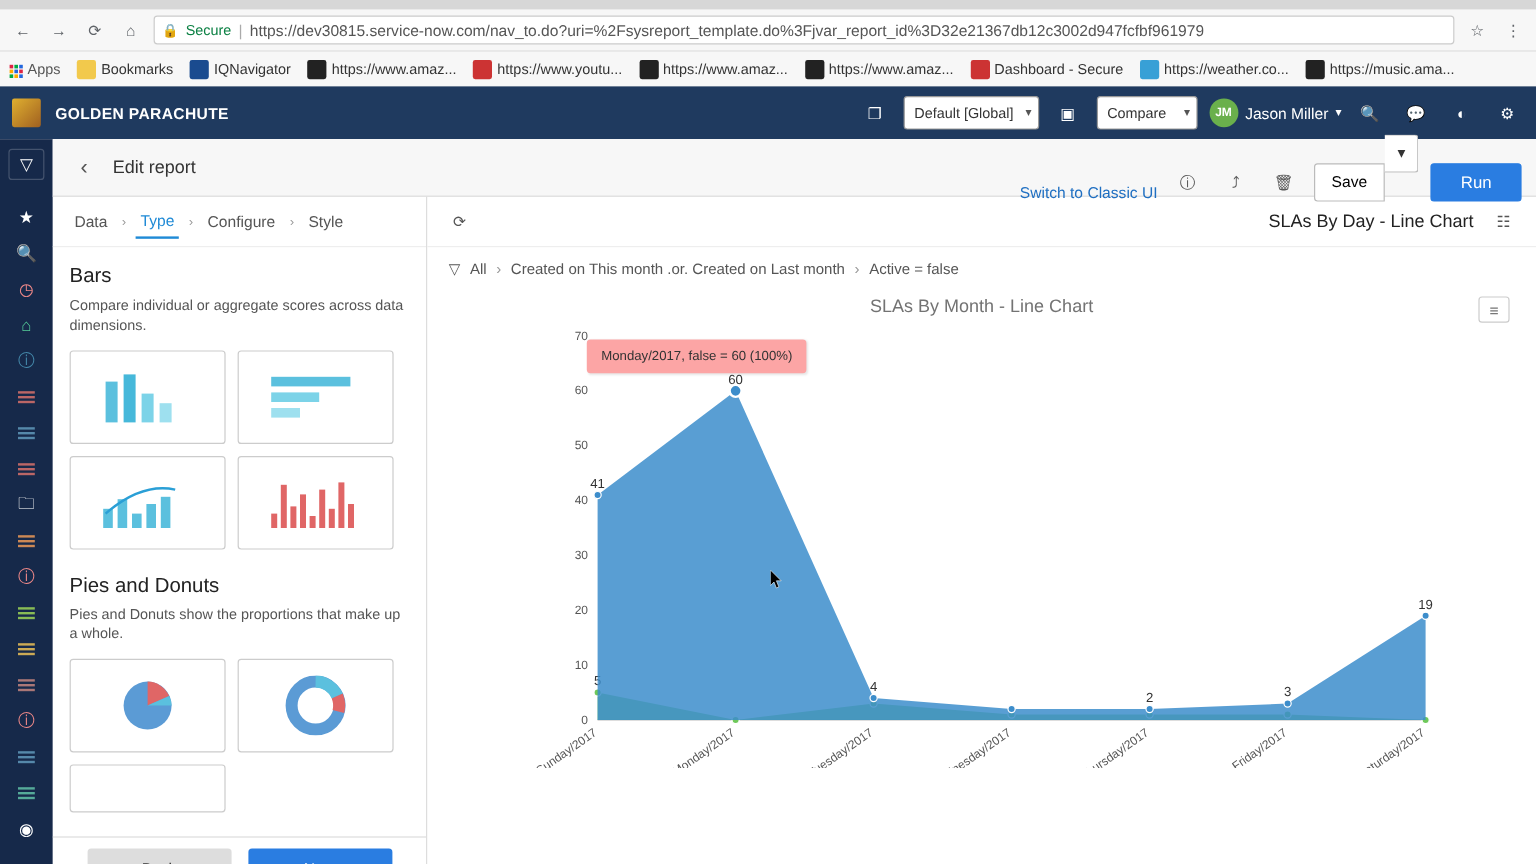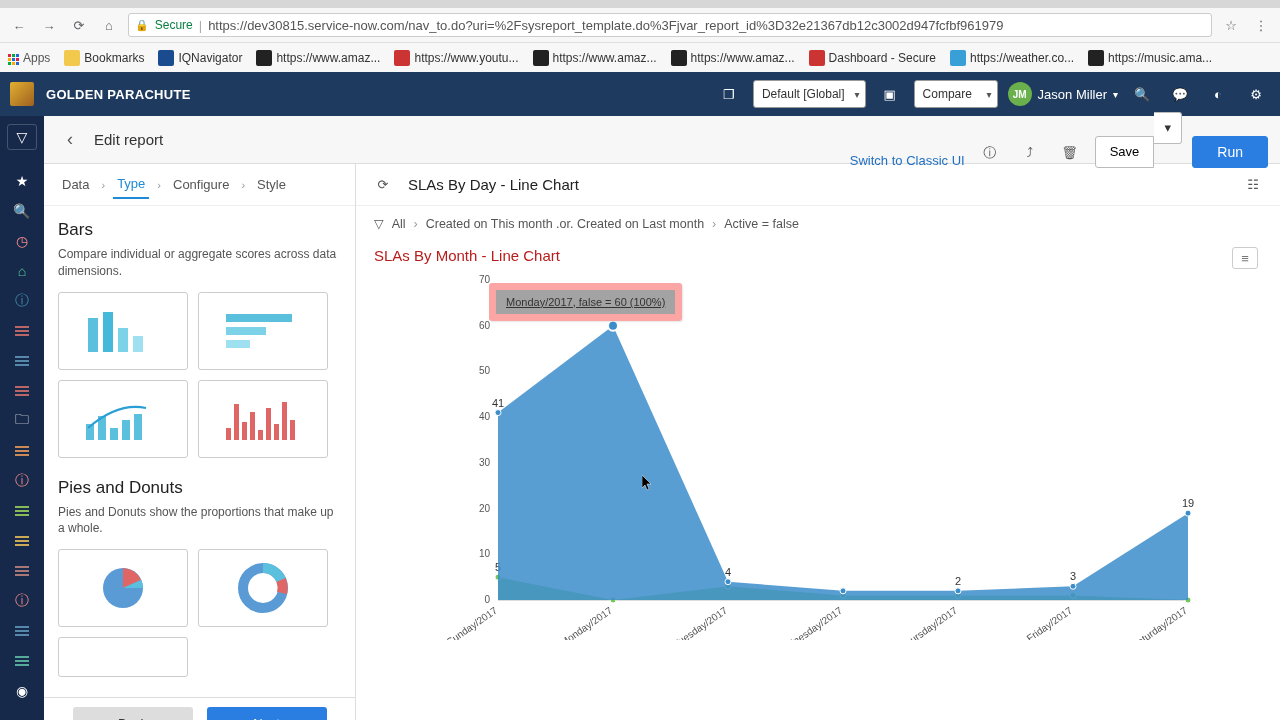--- a/index.html
+++ b/index.html
@@ -68,39 +68,39 @@
 .thumb svg { width:90px; height:50px;}
 
 .footer-bar { height:52px; border-top:1px solid #ddd; display:flex; align-items:center; justify-content:center; gap:14px; padding:0 12px;}
 .fbtn { height:34px; width:120px; border-radius:3px; cursor:pointer; font-size:13px; border:none;}
 .fbtn-back { background:#ddd; color:#333;}
 .fbtn-next { background:#2a7de1; color:#fff;}
 
 .right-pane { flex:1; display:flex; flex-direction:column; }
 .rp-hdr { height:42px; border-bottom:1px solid #eee; display:flex; align-items:center; padding:0 14px; gap:12px;}
 .refresh-ic { width:26px; height:26px; display:flex; align-items:center; justify-content:center; cursor:pointer; color:#555;}
-.rp-title { flex:1; text-align:left; font-size:15px; color:#222;}
+.rp-title { flex:1; text-align:right; font-size:15px; color:#222;}
 .tree-ic { width:26px; height:26px; display:flex; align-items:center; justify-content:center; cursor:pointer; color:#555;}
 
 .rp-body { flex:1; padding:10px 18px 0 18px; position:relative;}
 .table-line { font-size:12px; color:#555; margin-bottom:10px;}
 .filter-line { display:flex; align-items:center; gap:8px; font-size:12.5px; color:#333; margin-bottom:16px;}
 .filter-line .crumb { color:#555;}
 .filter-line .gt { color:#999;}
 .filter-ic { color:#555; }
 
 .chart-box { position:relative; height:430px; }
-.chart-title { font-size:15px; color:#b91c1c; margin-bottom:6px;}
+.chart-title { text-align:center; font-size:15px; color:#737373; margin-bottom:6px;}
 .menu-ic { position:absolute; top:0; right:4px; width:26px; height:22px; border:1px solid #ccc; border-radius:3px; display:flex; align-items:center; justify-content:center; cursor:pointer; color:#777;}
 .chart-svg { width:100%; height:370px;}
 .ylab { transform:rotate(-90deg); transform-origin:0 0; font-size:11px; fill:#555;}
 .xtick { font-size:10px; fill:#555;}
 .ytick { font-size:10px; fill:#555;}
 .dlab { font-size:11px; fill:#333;}
-.tooltip { position:absolute; background:#a3a3a3; border:7px solid #fca5a5; border-radius:3px; padding:6px 10px; font-size:11px; color:#333; pointer-events:none; box-shadow:1px 1px 2px rgba(0,0,0,0.1);text-decoration:underline;}
+.tooltip { position:absolute; background:#fca5a5; border:2px solid #fca5a5; border-radius:3px; padding:6px 10px; font-size:11px; color:#333; pointer-events:none; box-shadow:1px 1px 2px rgba(0,0,0,0.1);}
 .cursor-ptr { position:absolute; width:12px; height:16px; }
 
 </style>
 </head>
 <body>
 
 <div class="browser-chrome">
   <div class="tabs-row"></div>
   <div class="addr-row">
     <div class="ab-btn">←</div>

